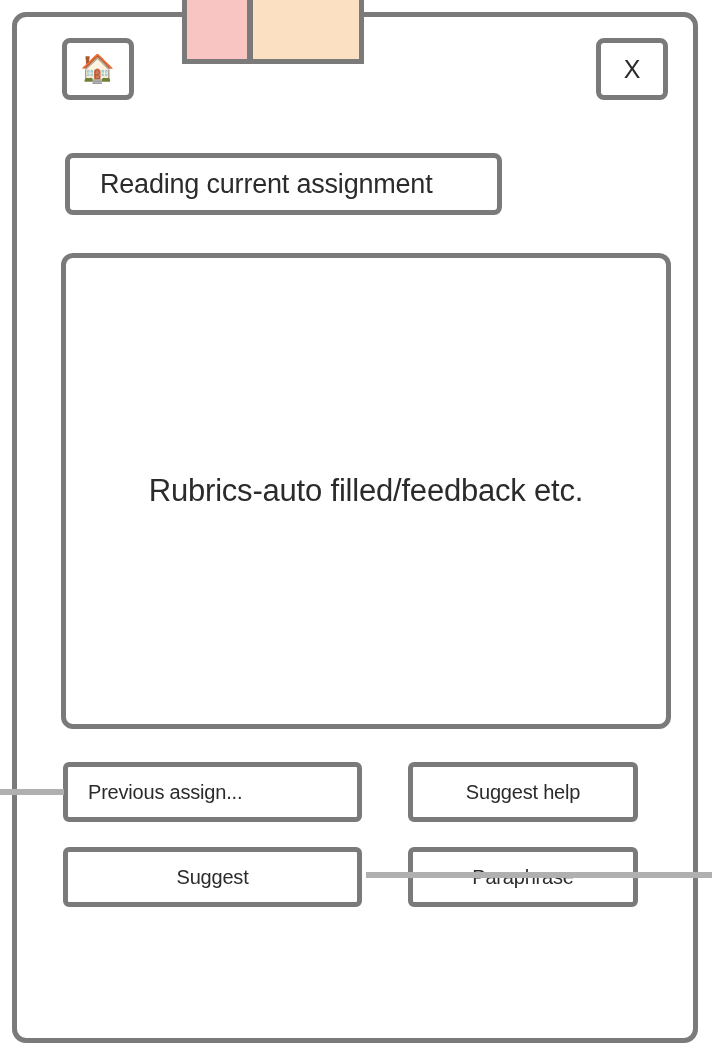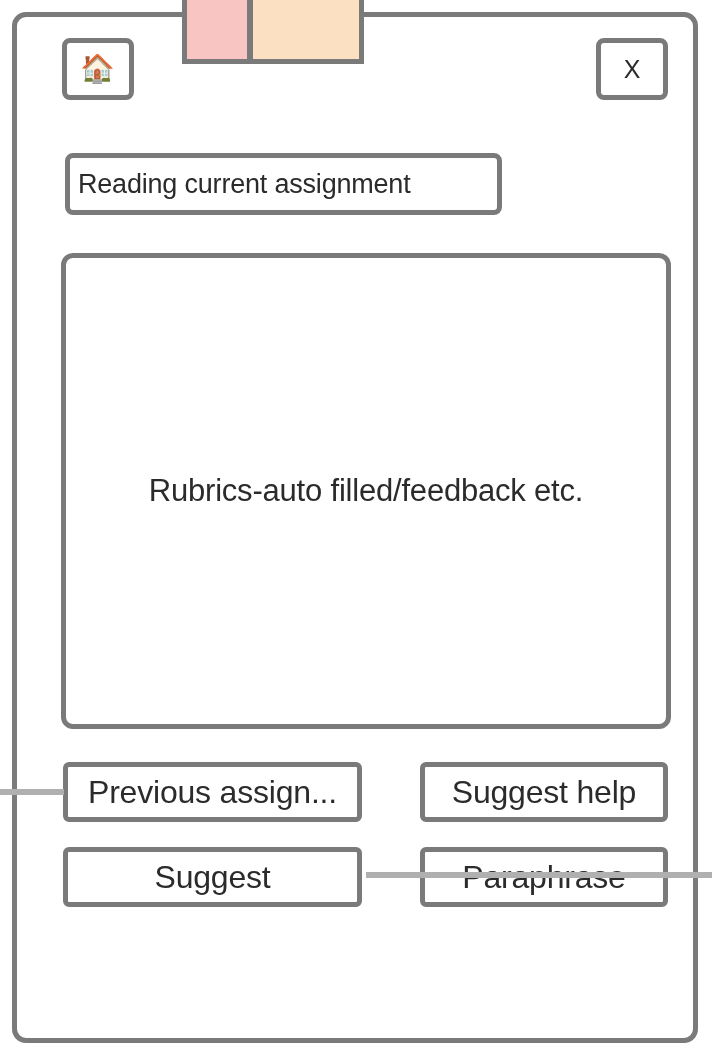--- a/index.html
+++ b/index.html
@@ -106,21 +106,21 @@
     width: 437px;
     height: 62px;
     box-sizing: border-box;
     border: 5px solid #7a7a7a;
     border-radius: 8px;
     background: #ffffff;
     display: flex;
     align-items: center;
   }
   .title-text {
-    padding-left: 8px;
+    padding-left: 30px;
     font-size: 27px;
     color: #2b2b2b;
     letter-spacing: -0.2px;
   }
 
   
   .content-panel {
     position: absolute;
     left: 61px;
     top: 253px;
@@ -143,26 +143,26 @@
 
   
   .action-button {
     position: absolute;
     box-sizing: border-box;
     border: 5px solid #7a7a7a;
     border-radius: 6px;
     background: #ffffff;
     display: flex;
     align-items: center;
-    font-size: 32px;
+    font-size: 20px;
     color: #2b2b2b;
     letter-spacing: -0.2px;
   }
   .btn-left  { left: 63px;  width: 299px; height: 60px; }
-  .btn-right { left: 420px; width: 248px; height: 60px; }
+  .btn-right { left: 408px; width: 230px; height: 60px; }
   .row-1 { top: 762px; }
   .row-2 { top: 847px; }
 
   .align-left   { justify-content: flex-start; padding-left: 20px; }
   .align-center { justify-content: center; }
 
   
   .connector {
     position: absolute;
     background: #b0b0b0;

